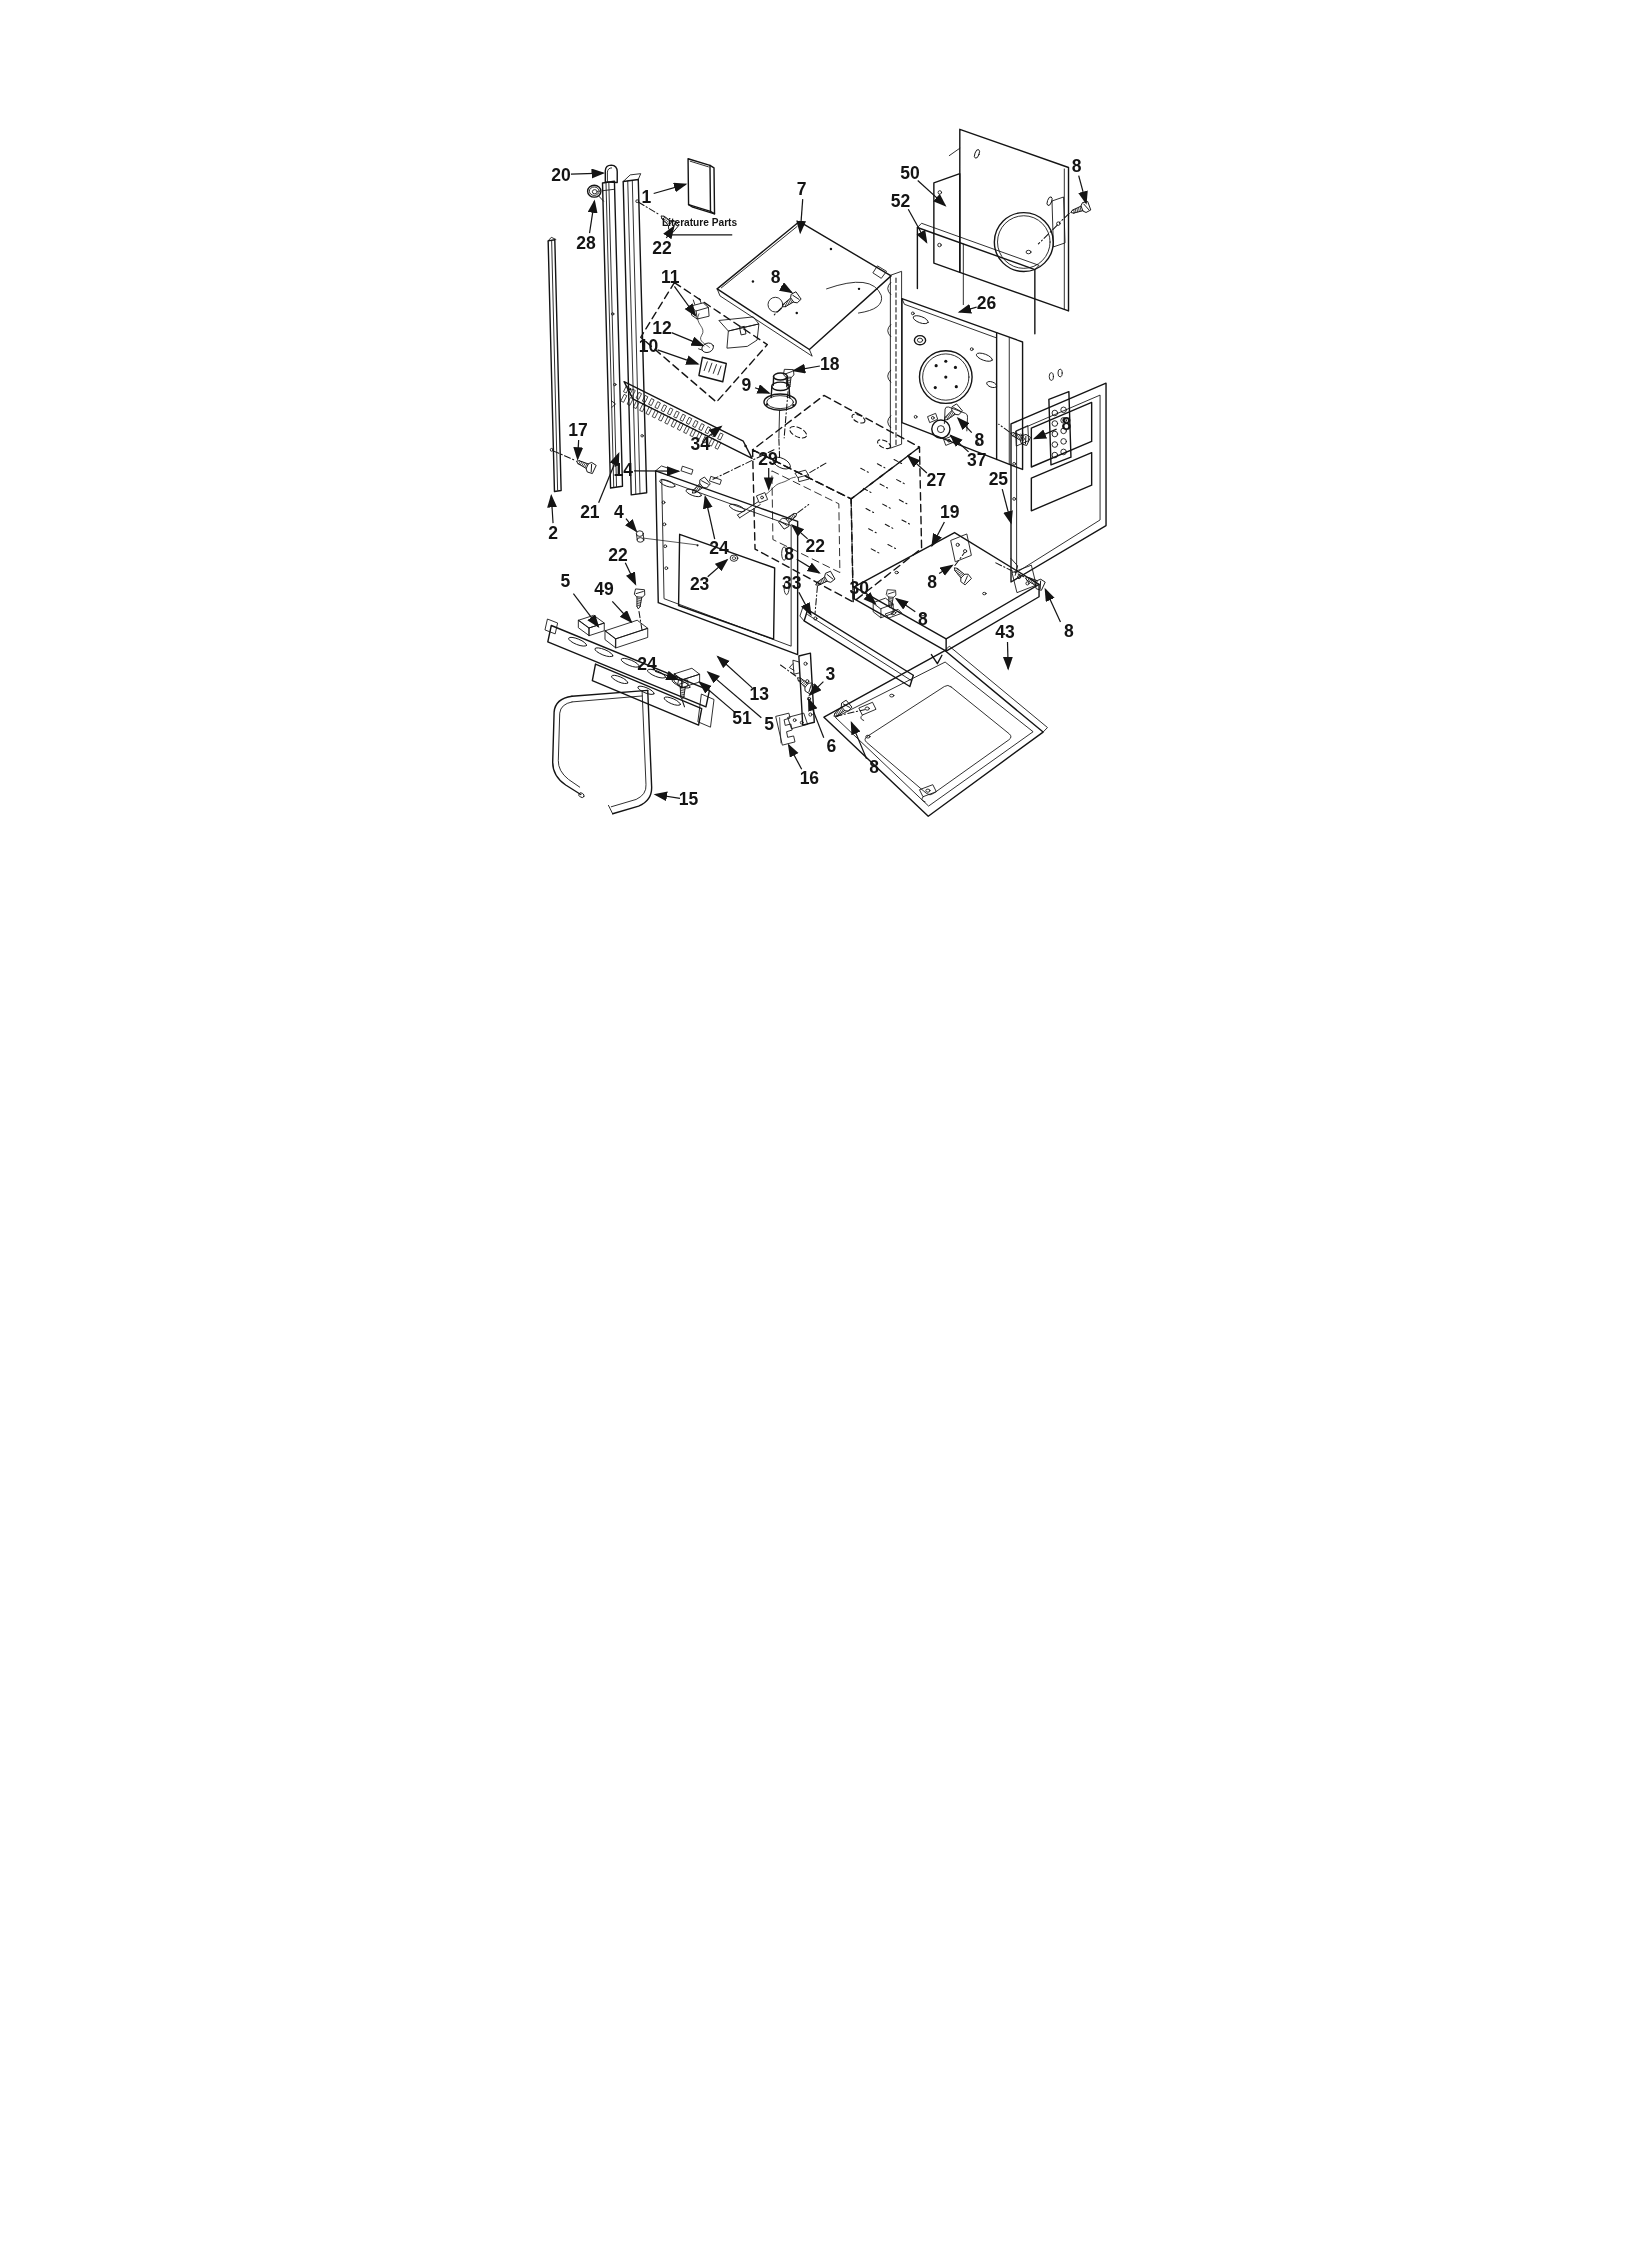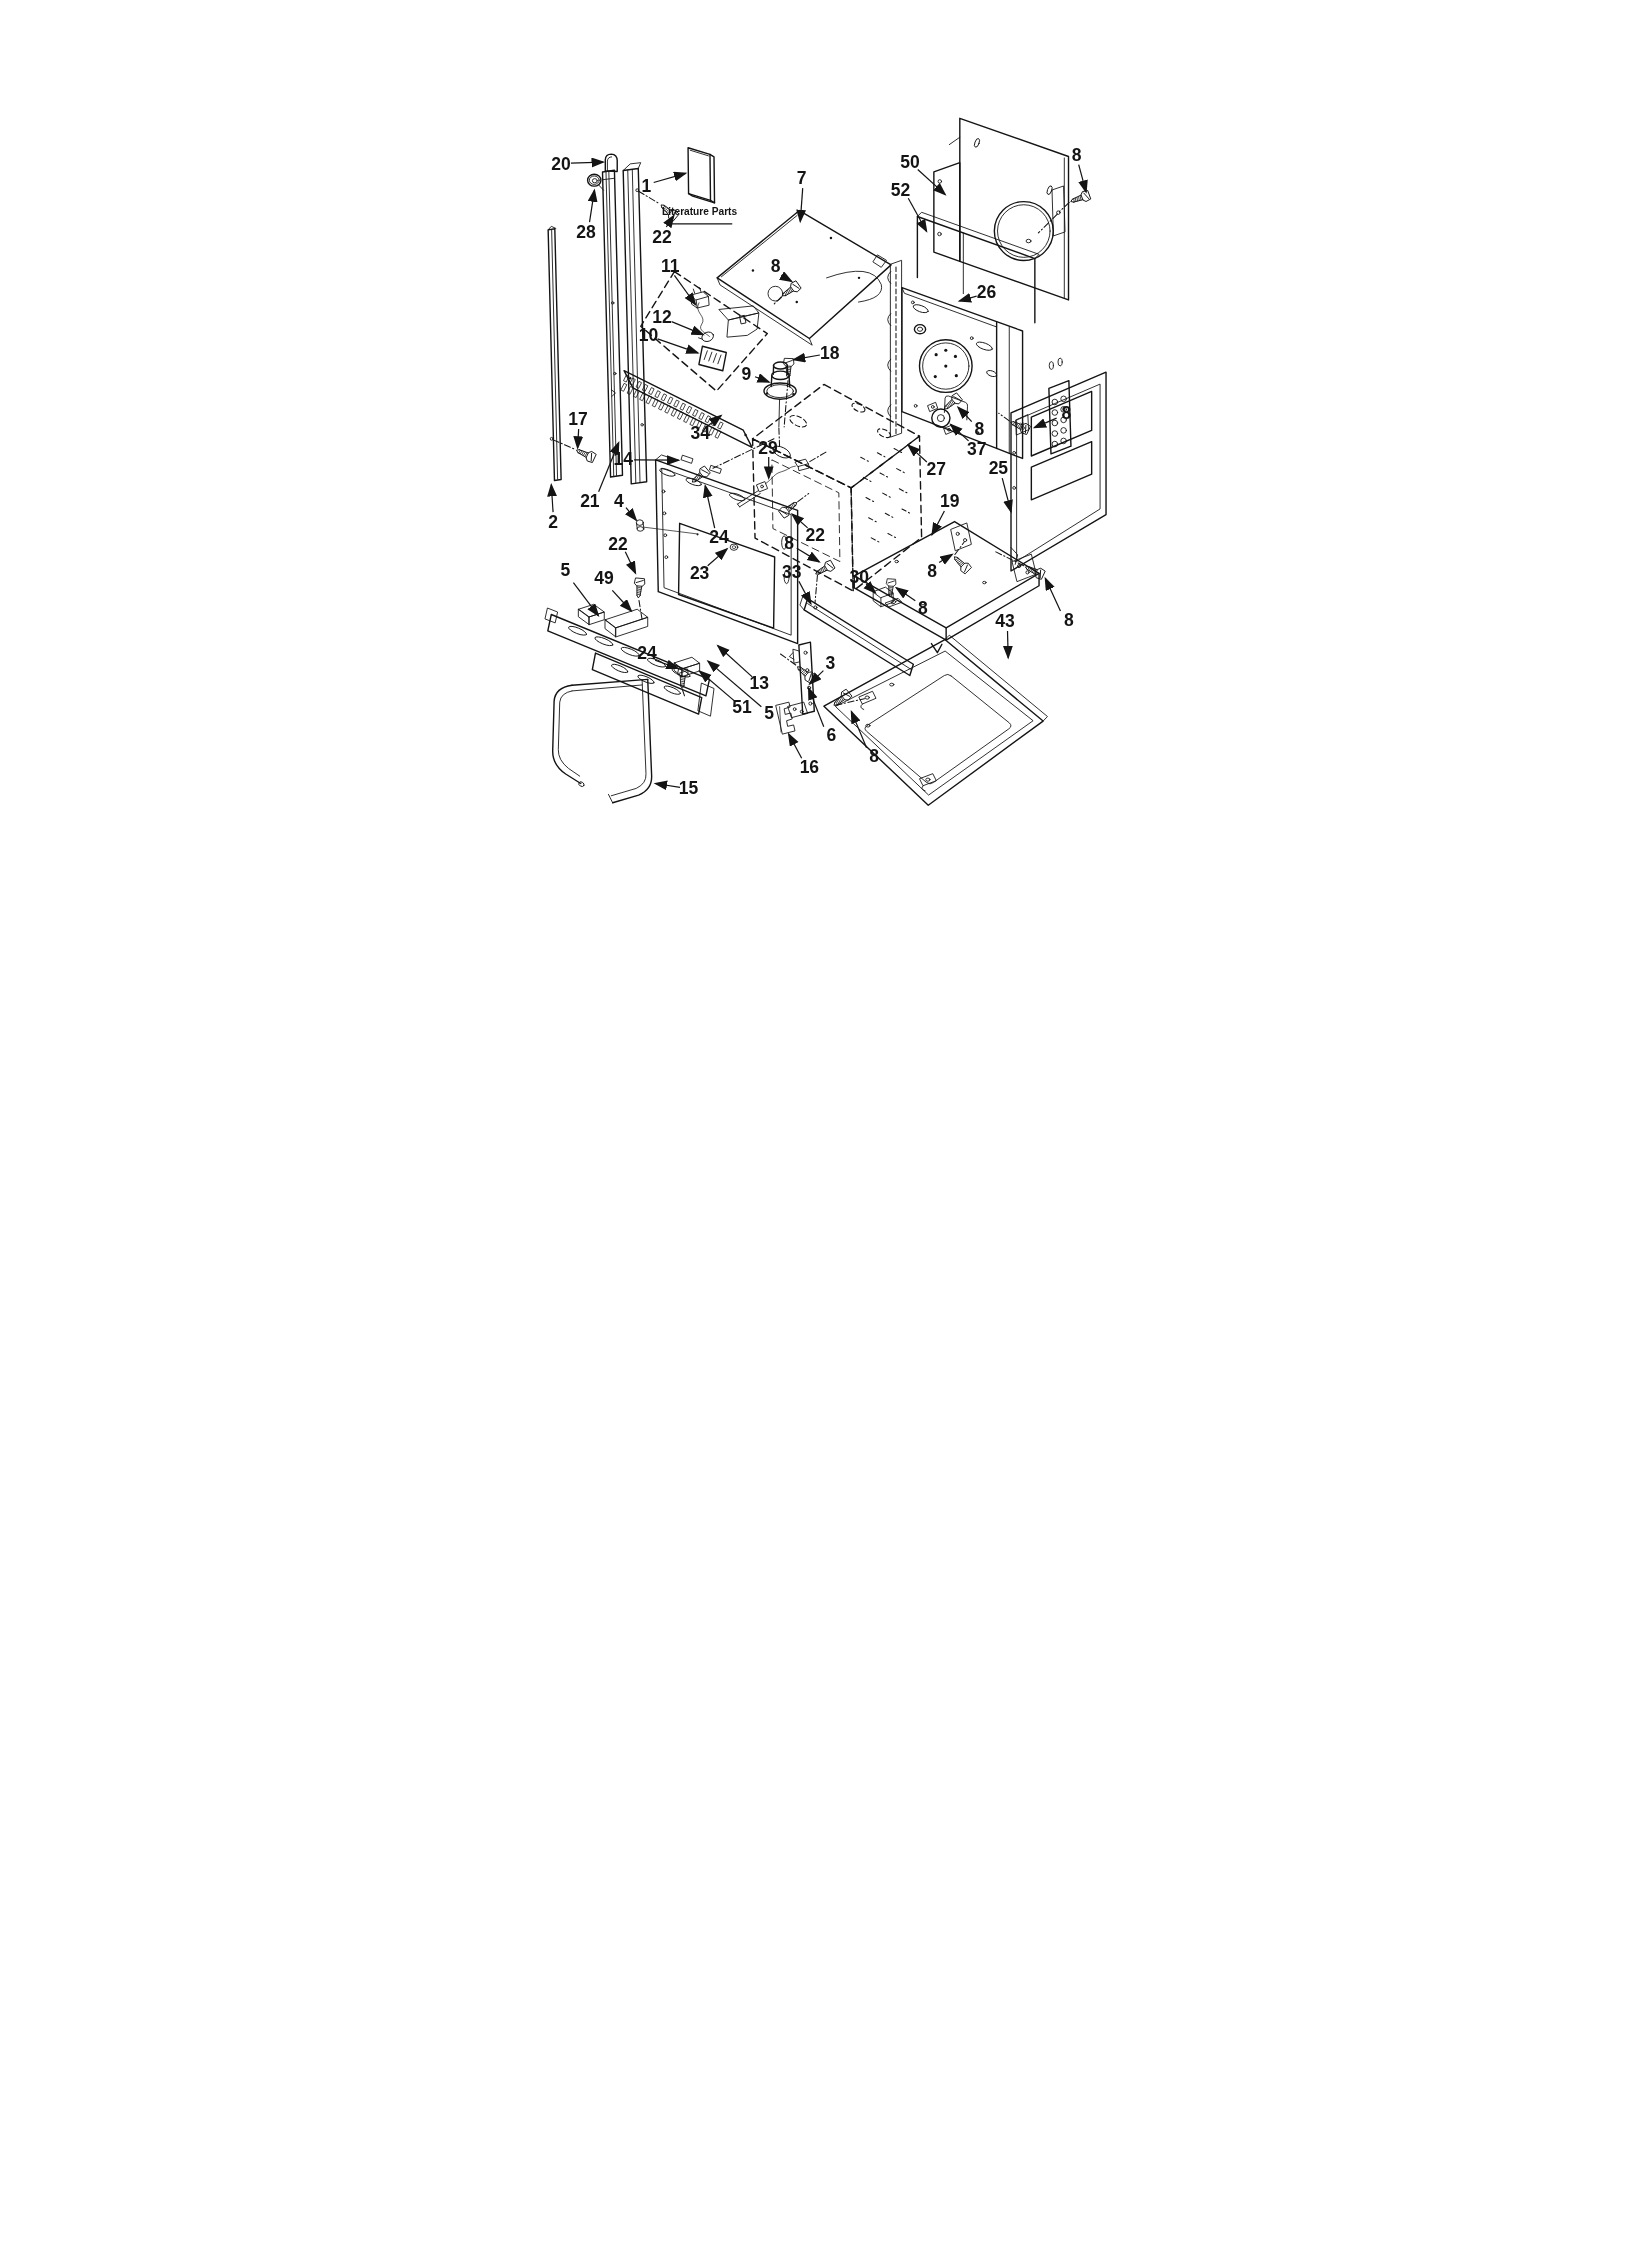--- a/index.html
+++ b/index.html
@@ -1,16 +1,16 @@
 <!DOCTYPE html>
 <html style="font-size:7.8px"><head>
 <meta charset="utf-8">
 <style>
   html,body{margin:0;padding:0;background:#fff;}
-  .stage{width:100%;max-width:587px;margin:4px auto;}
+  .stage{width:100%;max-width:587px;margin:15px auto;}
   svg{display:block;width:100%;height:auto;background:#fff;}
   .ln{fill:none;stroke:#141414;stroke-width:8;stroke-linejoin:round;stroke-linecap:round;}
   .tn{stroke-width:5;}
   .xt{stroke-width:4;}
   .dsh{stroke-dasharray:42 26;}
   .hd{stroke-dasharray:26 16;stroke-width:6;}
   .dd{stroke-dasharray:36 14 7 14;stroke-width:6;}
   .fill{fill:#141414;stroke:none;}
   .co{font-family:"Liberation Sans",sans-serif;font-weight:700;fill:#141414;}
   .ar{stroke:#141414;stroke-width:7;fill:none;}

